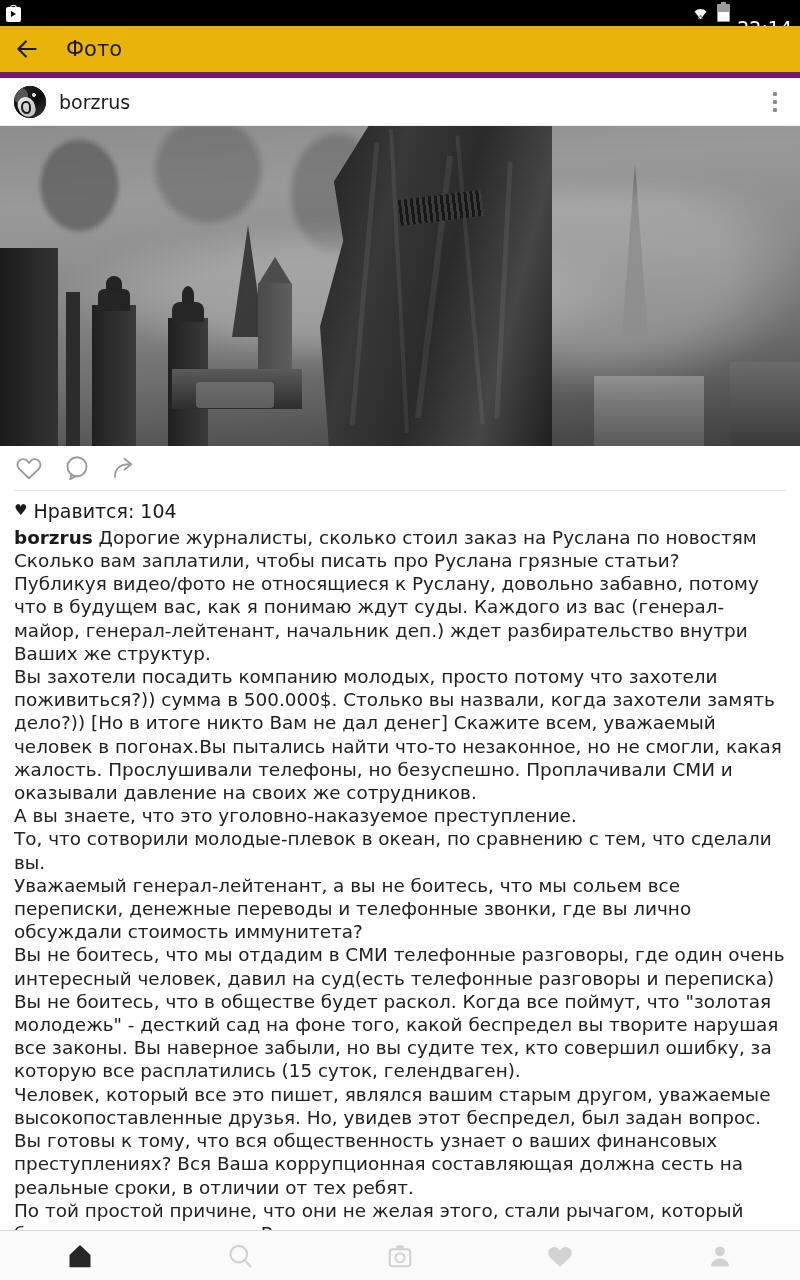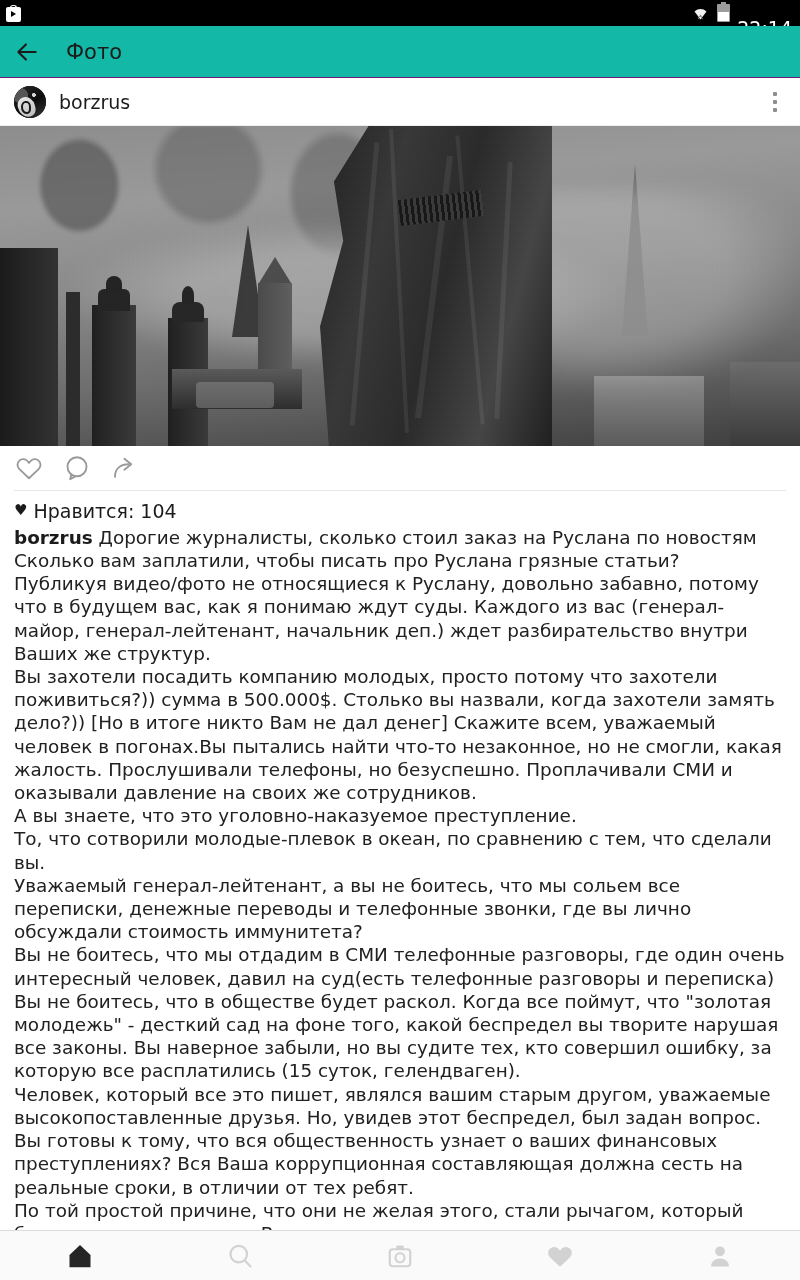--- a/index.html
+++ b/index.html
@@ -41,21 +41,21 @@
     position: absolute; left: 1px; right: 1px; bottom: 1px; height: 52%;
     background: #ffffff;
   }
   .batt-ic .nub {
     position: absolute; top: -2px; left: 4px; width: 5px; height: 2px; background: #9c9c9c;
   }
   .clock { font-size: 19px; letter-spacing: 0px; font-family: "DejaVu Sans", sans-serif; margin-top: 30px; }
 
   
   .appbar {
-    height: 52px; background: #14b8a6; border-bottom: 1px solid #701a75;
+    height: 52px; background: #eab308; border-bottom: 6px solid #701a75;
     display: flex; align-items: center; padding: 0 14px; gap: 26px; flex: 0 0 52px;
   }
   .back-arrow { width: 26px; height: 26px; position: relative; cursor: pointer; }
   .appbar-title { font-size: 21px; color: #1b1b1b; font-weight: 400; }
 
   
   .posthead {
     height: 48px; background: #fff; display: flex; align-items: center;
     padding: 0 14px; gap: 13px; flex: 0 0 48px; border-bottom: 1px solid #efefef;
   }

